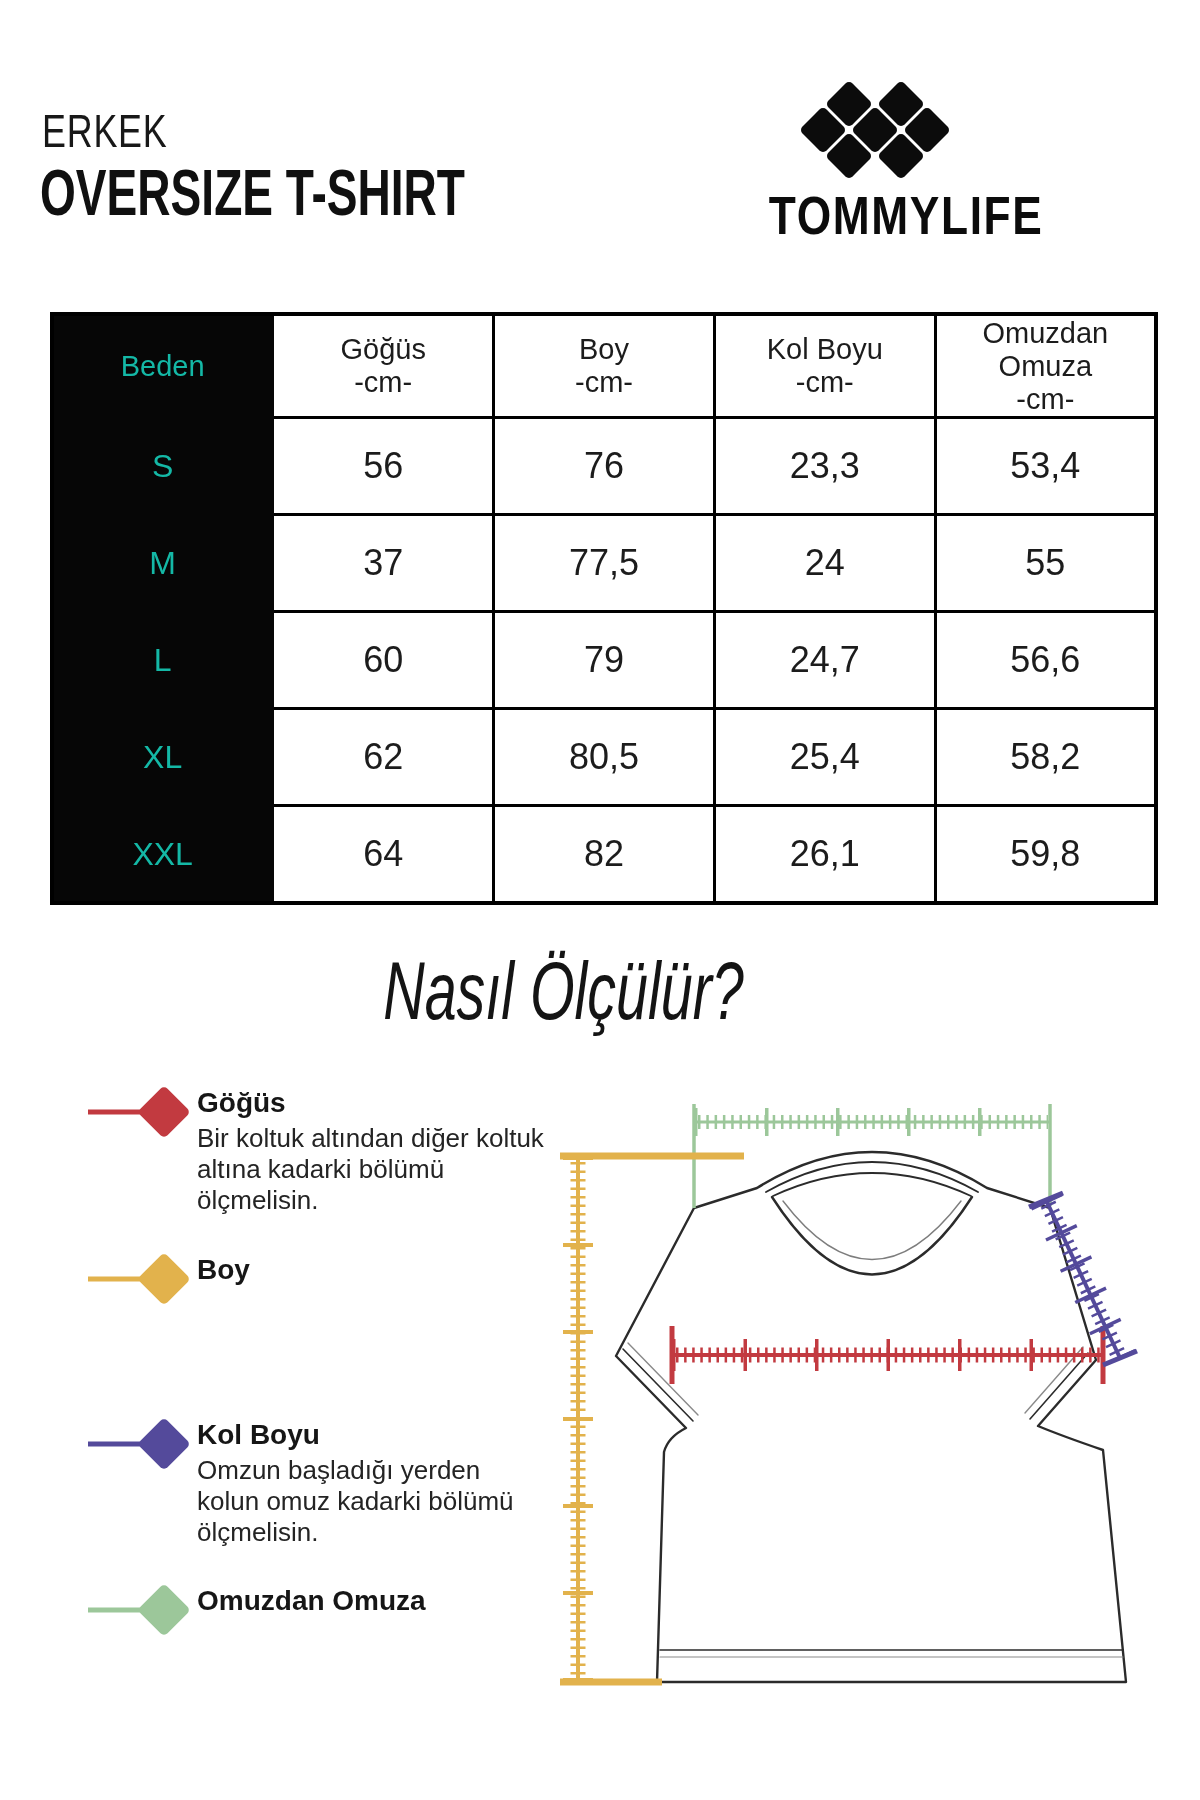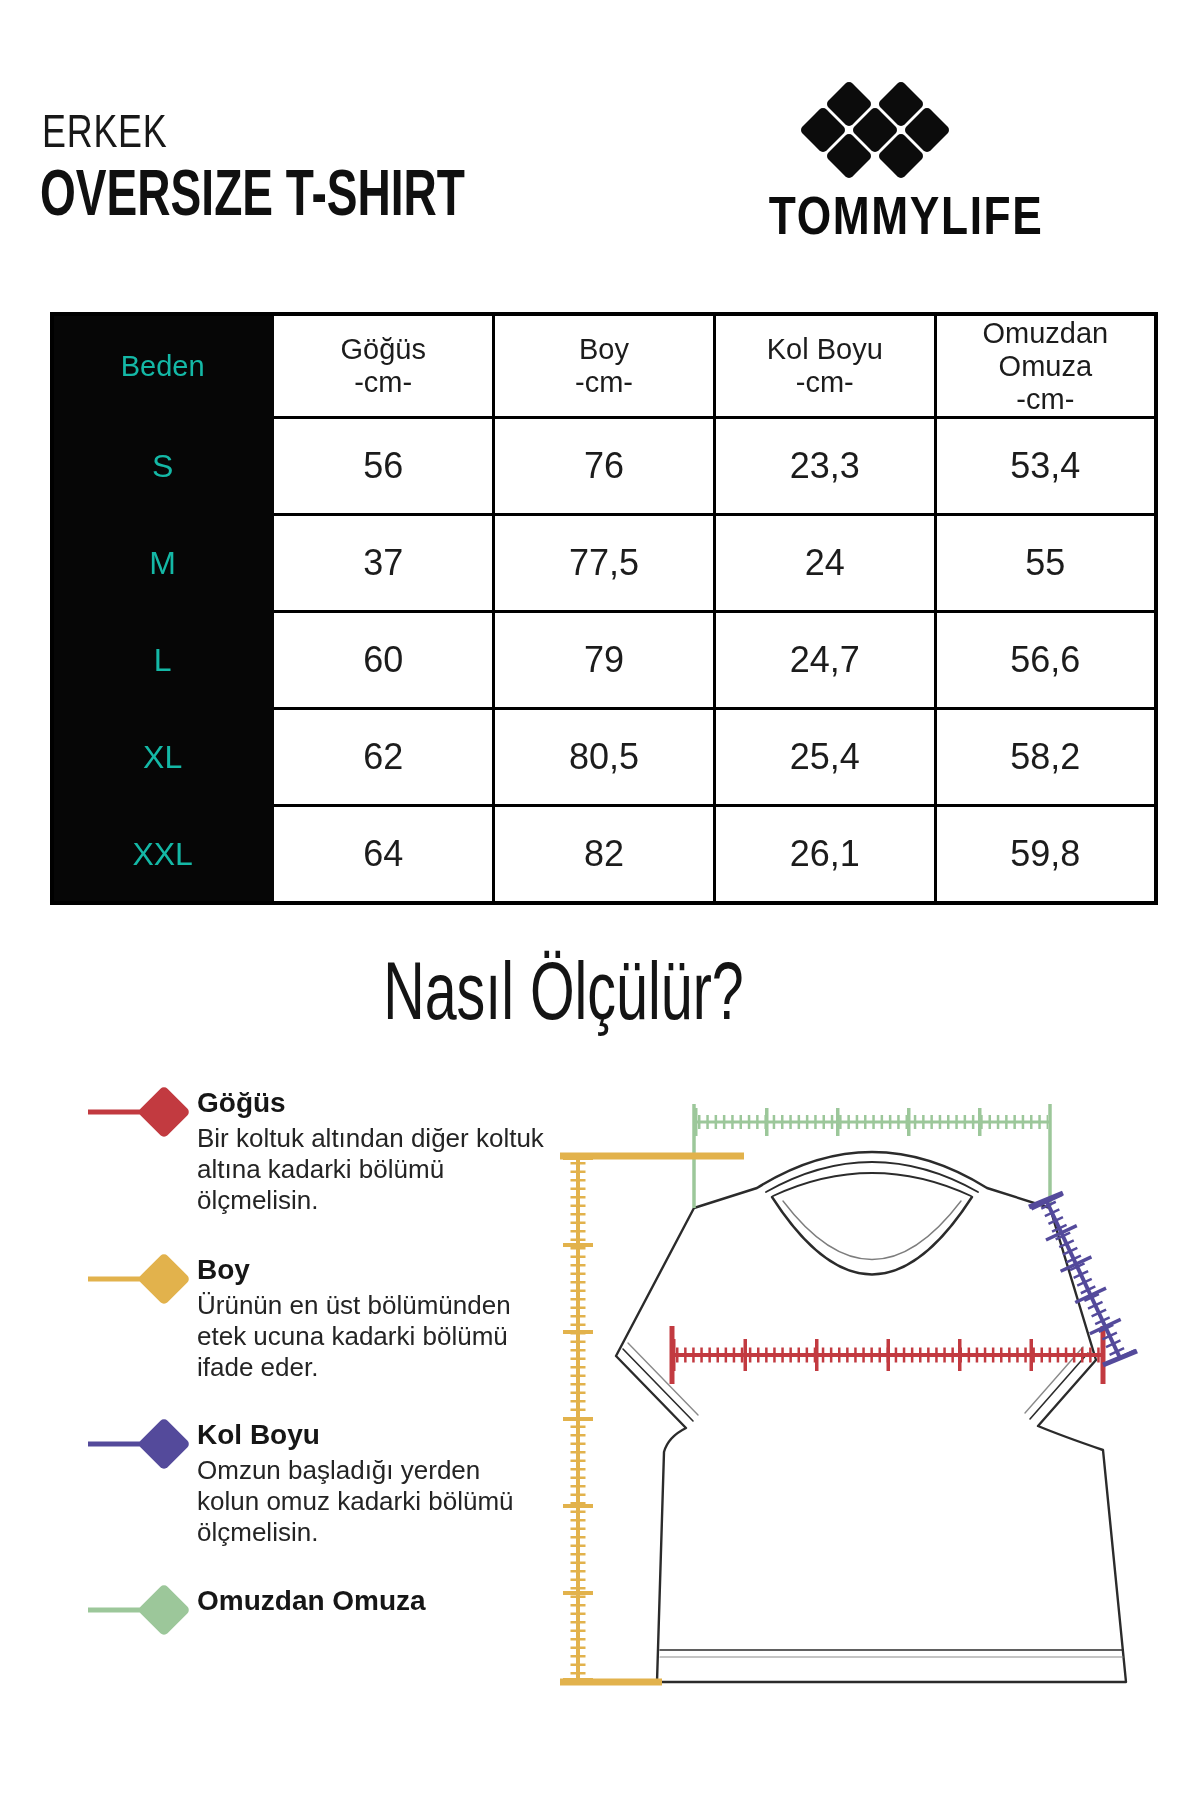--- a/index.html
+++ b/index.html
@@ -36,21 +36,21 @@
   }
   table.size-table td.dark{
     background:#060606;color:#14b8a6;border-color:#060606;font-size:32px;
   }
   table.size-table tr.hdr td{height:100px;font-size:29px;line-height:33px;}
   table.size-table tr.datarow td{height:94px;}
   .unit{font-size:29px;}
 
   
   .howto-heading{
-    left:163px;top:944px;width:800px;text-align:center;white-space:nowrap;
+    left:163px;top:944px;width:800px;text-align:center;white-space:nowrap;font-style:italic;
   }
   .howto-heading span{
     display:inline-block;font-size:82px;font-weight:400;color:#141414;
     transform:scaleX(.70);transform-origin:center top;letter-spacing:0;
   }
   .legend-item{left:85px;width:470px;display:flex;align-items:flex-start;}
   .legend-item .marker{width:112px;height:58px;flex:0 0 112px;margin-top:0;}
   .legend-item .ltext{margin-left:0;width:352px;}
   .legend-item .ltitle{font-size:28px;font-weight:700;color:#161616;line-height:34px;}
   .legend-item .ldesc{font-size:26px;font-weight:400;color:#242424;line-height:31px;margin-top:3px;}
@@ -160,21 +160,20 @@
   </div>
 </div>
 
 <div class="abs legend-item li-2">
   <svg class="marker" viewBox="0 0 112 58">
     <line x1="3" y1="26" x2="56" y2="26" stroke-width="5" stroke="#e2b24c"></line>
     <rect x="-19" y="-19" width="38" height="38" rx="5" transform="translate(79,26) rotate(45)" fill="#e2b24c"></rect>
   </svg>
   <div class="ltext">
     <div class="ltitle">Boy</div>
-    <div class="ldesc">Ürünün en üst bölümünden etek ucuna kadarki bölümü ifade eder.</div>
   </div>
 </div>
 
 <div class="abs legend-item li-3">
   <svg class="marker" viewBox="0 0 112 58">
     <line x1="3" y1="26" x2="56" y2="26" stroke-width="5" stroke="#544a9b"></line>
     <rect x="-19" y="-19" width="38" height="38" rx="5" transform="translate(79,26) rotate(45)" fill="#544a9b"></rect>
   </svg>
   <div class="ltext">
     <div class="ltitle">Kol Boyu</div>

